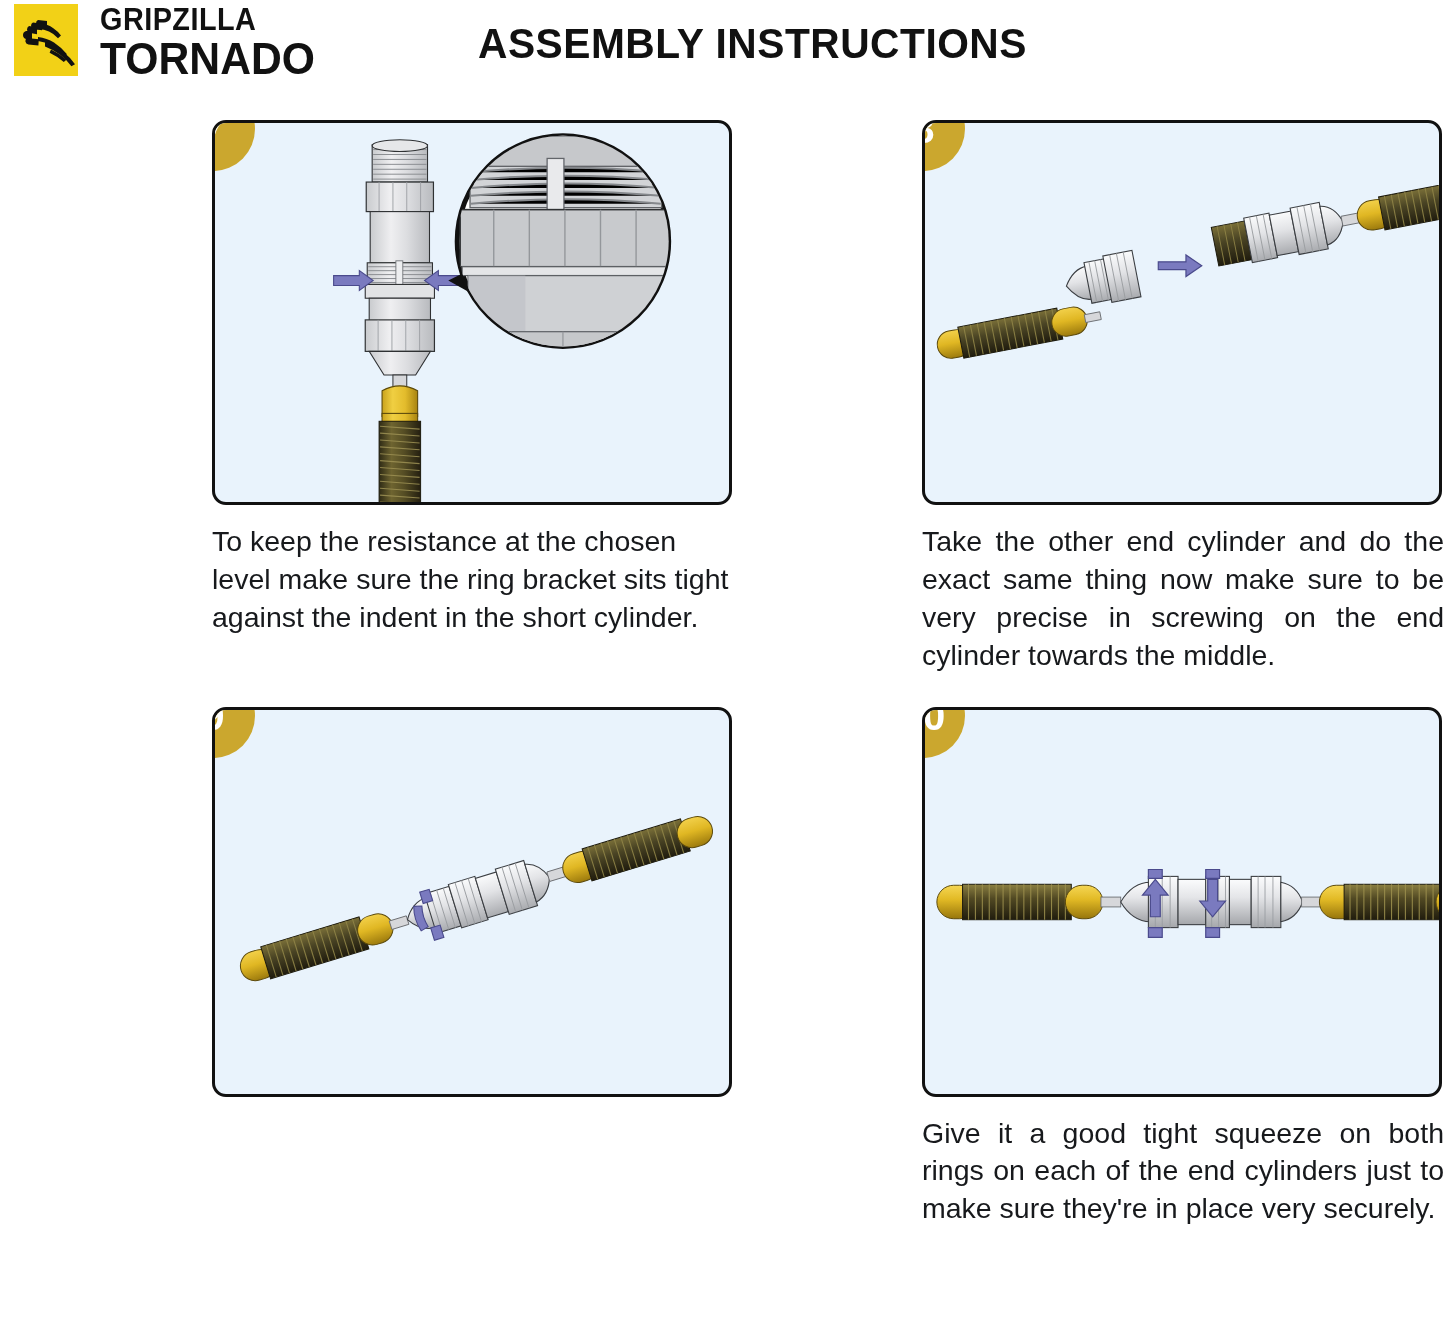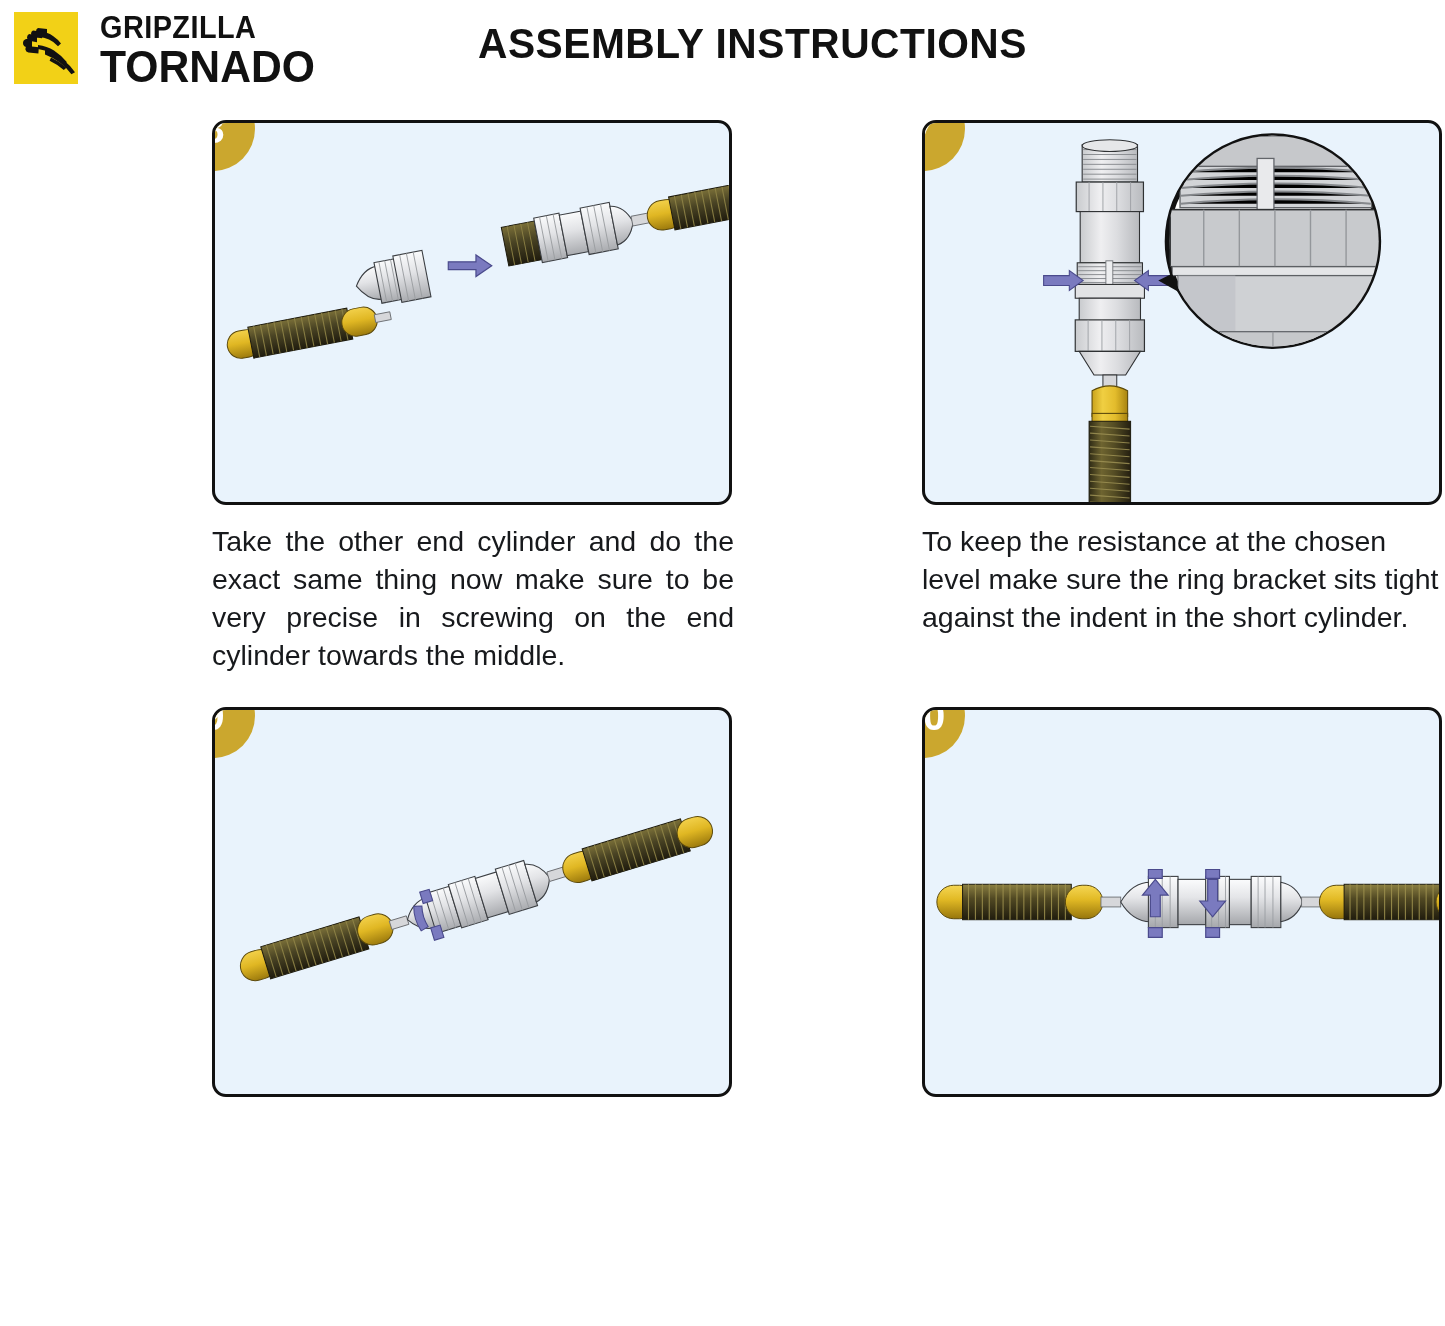--- a/index.html
+++ b/index.html
@@ -20,21 +20,21 @@
   .header {
     position: relative;
     height: 100px;
     display: flex;
     align-items: flex-start;
   }
   .brand {
     display: flex;
     align-items: flex-start;
     padding-left: 14px;
-    padding-top: 12px;
+    padding-top: 4px;
   }
   .brand-mark {
     width: 64px;
     height: 72px;
     background: #F2D117;
     flex: 0 0 auto;
     position: relative;
     overflow: hidden;
   }
   .brand-mark svg { display: block; }
@@ -177,20 +177,170 @@
 
 <div class="steps-grid">
 
   <div class="step-row">
 
     <div class="step">
       <div class="panel panel-tall">
         <div class="art">
           <svg viewBox="0 0 520 385" preserveAspectRatio="none" aria-hidden="true">
             <defs>
+              <linearGradient id="g7body" x1="0" y1="0" x2="1" y2="0">
+                <stop offset="0" stop-color="#C9CBCE"></stop>
+                <stop offset="0.35" stop-color="#EFEFF1"></stop>
+                <stop offset="0.62" stop-color="#DCDDE0"></stop>
+                <stop offset="1" stop-color="#B8BABE"></stop>
+              </linearGradient>
+              <linearGradient id="g7yel" x1="0" y1="0" x2="1" y2="0">
+                <stop offset="0" stop-color="#C9A21C"></stop>
+                <stop offset="0.3" stop-color="#F0CF42"></stop>
+                <stop offset="0.65" stop-color="#E3BC2C"></stop>
+                <stop offset="1" stop-color="#A8830F"></stop>
+              </linearGradient>
+              <linearGradient id="g7knurl" x1="0" y1="0" x2="1" y2="0">
+                <stop offset="0" stop-color="#2E2A15"></stop>
+                <stop offset="0.3" stop-color="#6E6430"></stop>
+                <stop offset="0.6" stop-color="#554D24"></stop>
+                <stop offset="1" stop-color="#241F10"></stop>
+              </linearGradient>
+              <clipPath id="magclip">
+                  <circle cx="352" cy="120" r="107"></circle>
+                </clipPath>
+            </defs>
+
+            <g>
+
+              <rect x="159" y="22" width="56" height="38" fill="url(#g7body)" stroke="#2f3133" stroke-width="1.1"></rect>
+              <g stroke="#8a8d91" stroke-width="1">
+                <line x1="160" y1="27" x2="214" y2="27"></line>
+                  <line x1="160" y1="32" x2="214" y2="32"></line>
+                <line x1="160" y1="37" x2="214" y2="37"></line>
+                  <line x1="160" y1="42" x2="214" y2="42"></line>
+                <line x1="160" y1="47" x2="214" y2="47"></line>
+                  <line x1="160" y1="52" x2="214" y2="52"></line>
+                <line x1="160" y1="57" x2="214" y2="57"></line>
+              </g>
+              <ellipse cx="187" cy="23" rx="28" ry="6" fill="#E6E7E9" stroke="#2f3133" stroke-width="1.1"></ellipse>
+
+              <rect x="153" y="60" width="68" height="30" fill="url(#g7body)" stroke="#2f3133" stroke-width="1.2"></rect>
+              <g stroke="#9a9da1" stroke-width="0.9">
+                <line x1="166" y1="60" x2="166" y2="90"></line>
+                  <line x1="180" y1="60" x2="180" y2="90"></line>
+                <line x1="194" y1="60" x2="194" y2="90"></line>
+                  <line x1="208" y1="60" x2="208" y2="90"></line>
+              </g>
+
+              <rect x="157" y="90" width="60" height="52" fill="url(#g7body)" stroke="#2f3133" stroke-width="1.1"></rect>
+
+              <rect x="154" y="142" width="66" height="22" fill="url(#g7body)" stroke="#2f3133" stroke-width="1.1"></rect>
+              <g stroke="#8a8d91" stroke-width="1">
+                <line x1="155" y1="146" x2="219" y2="146"></line>
+                  <line x1="155" y1="150" x2="219" y2="150"></line>
+                <line x1="155" y1="154" x2="219" y2="154"></line>
+                  <line x1="155" y1="158" x2="219" y2="158"></line>
+                <line x1="155" y1="162" x2="219" y2="162"></line>
+              </g>
+              <rect x="183" y="140" width="7" height="26" fill="#EDEEF0" stroke="#6f7276" stroke-width="0.9"></rect>
+
+              <rect x="152" y="164" width="70" height="14" fill="#E2E3E5" stroke="#2f3133" stroke-width="1.1"></rect>
+
+              <rect x="156" y="178" width="62" height="44" fill="url(#g7body)" stroke="#2f3133" stroke-width="1.1"></rect>
+
+              <rect x="152" y="200" width="70" height="32" fill="url(#g7body)" stroke="#2f3133" stroke-width="1.2"></rect>
+              <g stroke="#9a9da1" stroke-width="0.9">
+                <line x1="165" y1="200" x2="165" y2="232"></line>
+                  <line x1="179" y1="200" x2="179" y2="232"></line>
+                <line x1="193" y1="200" x2="193" y2="232"></line>
+                  <line x1="207" y1="200" x2="207" y2="232"></line>
+              </g>
+
+              <path d="M156 232 L218 232 L203 256 L171 256 Z" fill="url(#g7body)" stroke="#2f3133" stroke-width="1.1"></path>
+
+              <rect x="180" y="256" width="14" height="14" fill="#D6D7DA" stroke="#2f3133" stroke-width="1"></rect>
+
+              <path d="M169 272 q18 -10 36 0 l0 26 l-36 0 z" fill="url(#g7yel)" stroke="#5c4a0c" stroke-width="1.1"></path>
+              <rect x="169" y="295" width="36" height="106" fill="url(#g7yel)" stroke="#5c4a0c" stroke-width="1.1"></rect>
+
+              <rect x="166" y="303" width="42" height="92" fill="url(#g7knurl)" stroke="#1d1a0d" stroke-width="1"></rect>
+              <g stroke="#9d9154" stroke-width="1.1" opacity="0.85">
+                <line x1="167" y1="308" x2="207" y2="311"></line>
+                  <line x1="167" y1="315" x2="207" y2="318"></line>
+                <line x1="167" y1="322" x2="207" y2="325"></line>
+                  <line x1="167" y1="329" x2="207" y2="332"></line>
+                <line x1="167" y1="336" x2="207" y2="339"></line>
+                  <line x1="167" y1="343" x2="207" y2="346"></line>
+                <line x1="167" y1="350" x2="207" y2="353"></line>
+                  <line x1="167" y1="357" x2="207" y2="360"></line>
+                <line x1="167" y1="364" x2="207" y2="367"></line>
+                  <line x1="167" y1="371" x2="207" y2="374"></line>
+                <line x1="167" y1="378" x2="207" y2="381"></line>
+                  <line x1="167" y1="385" x2="207" y2="388"></line>
+              </g>
+            </g>
+
+            <g>
+              <path d="M120 163 l0 -8 l26 0 l0 -5 l14 10 l-14 10 l0 -5 l-26 0 z" fill="#7A7ABF" stroke="#4A4A8C" stroke-width="1.1"></path>
+              <path d="M252 163 l0 -8 l-26 0 l0 -5 l-14 10 l14 10 l0 -5 l26 0 z" fill="#7A7ABF" stroke="#4A4A8C" stroke-width="1.1"></path>
+            </g>
+
+            <path d="M236 160 L300 128 L300 196 Z" fill="#111111"></path>
+
+            <circle cx="352" cy="120" r="107" fill="#FFFFFF" stroke="#111111" stroke-width="5"></circle>
+            <g clip-path="url(#magclip)">
+
+              <rect x="262" y="10" width="186" height="52" fill="#C6C8CB" stroke="#63666a" stroke-width="1.3"></rect>
+              <path d="M262 24 q93 -22 186 0 l0 -14 l-186 0 z" fill="#DDDEE0" stroke="#63666a" stroke-width="1.2"></path>
+
+              <rect x="258" y="44" width="194" height="42" fill="#D2D4D7" stroke="#5d6064" stroke-width="1.3"></rect>
+              <g stroke="#85888c" stroke-width="2">
+                <path d="M259 50 q94 -9 192 0"></path>
+                <path d="M259 58 q94 -9 192 0"></path>
+                <path d="M259 66 q94 -9 192 0"></path>
+                <path d="M259 74 q94 -9 192 0"></path>
+                <path d="M259 82 q94 -9 192 0"></path>
+              </g>
+
+              <rect x="336" y="36" width="17" height="56" fill="#E9EAEC" stroke="#62656a" stroke-width="1.3"></rect>
+
+              <rect x="248" y="88" width="214" height="58" fill="#C8CACD" stroke="#2f3133" stroke-width="1.6"></rect>
+              <g stroke="#94979b" stroke-width="1.4">
+                <line x1="282" y1="88" x2="282" y2="146"></line>
+                <line x1="318" y1="88" x2="318" y2="146"></line>
+                <line x1="354" y1="88" x2="354" y2="146"></line>
+                <line x1="390" y1="88" x2="390" y2="146"></line>
+                <line x1="426" y1="88" x2="426" y2="146"></line>
+              </g>
+
+              <rect x="250" y="146" width="210" height="9" fill="#E4E5E7" stroke="#5d6064" stroke-width="1.2"></rect>
+
+              <rect x="256" y="155" width="198" height="76" fill="#CFD1D4" stroke="#5d6064" stroke-width="1.3"></rect>
+              <path d="M256 155 l0 76 l58 0 l0 -76 z" fill="#BCBEC2" opacity="0.55"></path>
+
+              <rect x="258" y="212" width="194" height="22" fill="#C6C8CB" stroke="#5d6064" stroke-width="1.2"></rect>
+              <g stroke="#93969a" stroke-width="1.2">
+                <line x1="300" y1="212" x2="300" y2="234"></line>
+                <line x1="352" y1="212" x2="352" y2="234"></line>
+                <line x1="404" y1="212" x2="404" y2="234"></line>
+              </g>
+            </g>
+          </svg>
+        </div>
+        <div class="badge">7</div>
+      </div>
+      <div class="caption nojustify">To keep the resistance at the chosen level make sure the ring bracket sits tight against the indent in the short cylinder.</div>
+    </div>
+
+    <div class="step">
+      <div class="panel panel-tall">
+        <div class="art">
+          <svg viewBox="0 0 520 385" preserveAspectRatio="none" aria-hidden="true">
+            <defs>
               <linearGradient id="g8y" x1="0" y1="0" x2="0" y2="1">
                 <stop offset="0" stop-color="#F2D04A"></stop>
                 <stop offset="0.45" stop-color="#E0B723"></stop>
                 <stop offset="1" stop-color="#9C7A0D"></stop>
               </linearGradient>
               <linearGradient id="g8k" x1="0" y1="0" x2="0" y2="1">
                 <stop offset="0" stop-color="#7A6F38"></stop>
                 <stop offset="0.42" stop-color="#4A4424"></stop>
                 <stop offset="1" stop-color="#201C0E"></stop>
               </linearGradient>
@@ -287,170 +437,20 @@
                   <line x1="269" y1="0" x2="269" y2="34"></line>
               </g>
               <rect x="268" y="2" width="36" height="30" rx="15" fill="url(#g8y)" stroke="#5c4a0c" stroke-width="1"></rect>
             </g>
           </svg>
         </div>
         <div class="badge">8</div>
       </div>
       <div class="caption">Take the other end cylinder and do the exact same thing now make sure to be very precise in screwing on the end cylinder towards the middle.</div>
     </div>
-
-    <div class="step">
-      <div class="panel panel-tall">
-        <div class="art">
-          <svg viewBox="0 0 520 385" preserveAspectRatio="none" aria-hidden="true">
-            <defs>
-              <linearGradient id="g7body" x1="0" y1="0" x2="1" y2="0">
-                <stop offset="0" stop-color="#C9CBCE"></stop>
-                <stop offset="0.35" stop-color="#EFEFF1"></stop>
-                <stop offset="0.62" stop-color="#DCDDE0"></stop>
-                <stop offset="1" stop-color="#B8BABE"></stop>
-              </linearGradient>
-              <linearGradient id="g7yel" x1="0" y1="0" x2="1" y2="0">
-                <stop offset="0" stop-color="#C9A21C"></stop>
-                <stop offset="0.3" stop-color="#F0CF42"></stop>
-                <stop offset="0.65" stop-color="#E3BC2C"></stop>
-                <stop offset="1" stop-color="#A8830F"></stop>
-              </linearGradient>
-              <linearGradient id="g7knurl" x1="0" y1="0" x2="1" y2="0">
-                <stop offset="0" stop-color="#2E2A15"></stop>
-                <stop offset="0.3" stop-color="#6E6430"></stop>
-                <stop offset="0.6" stop-color="#554D24"></stop>
-                <stop offset="1" stop-color="#241F10"></stop>
-              </linearGradient>
-              <clipPath id="magclip">
-                  <circle cx="352" cy="120" r="107"></circle>
-                </clipPath>
-            </defs>
-
-            <g>
-
-              <rect x="159" y="22" width="56" height="38" fill="url(#g7body)" stroke="#2f3133" stroke-width="1.1"></rect>
-              <g stroke="#8a8d91" stroke-width="1">
-                <line x1="160" y1="27" x2="214" y2="27"></line>
-                  <line x1="160" y1="32" x2="214" y2="32"></line>
-                <line x1="160" y1="37" x2="214" y2="37"></line>
-                  <line x1="160" y1="42" x2="214" y2="42"></line>
-                <line x1="160" y1="47" x2="214" y2="47"></line>
-                  <line x1="160" y1="52" x2="214" y2="52"></line>
-                <line x1="160" y1="57" x2="214" y2="57"></line>
-              </g>
-              <ellipse cx="187" cy="23" rx="28" ry="6" fill="#E6E7E9" stroke="#2f3133" stroke-width="1.1"></ellipse>
-
-              <rect x="153" y="60" width="68" height="30" fill="url(#g7body)" stroke="#2f3133" stroke-width="1.2"></rect>
-              <g stroke="#9a9da1" stroke-width="0.9">
-                <line x1="166" y1="60" x2="166" y2="90"></line>
-                  <line x1="180" y1="60" x2="180" y2="90"></line>
-                <line x1="194" y1="60" x2="194" y2="90"></line>
-                  <line x1="208" y1="60" x2="208" y2="90"></line>
-              </g>
-
-              <rect x="157" y="90" width="60" height="52" fill="url(#g7body)" stroke="#2f3133" stroke-width="1.1"></rect>
-
-              <rect x="154" y="142" width="66" height="22" fill="url(#g7body)" stroke="#2f3133" stroke-width="1.1"></rect>
-              <g stroke="#8a8d91" stroke-width="1">
-                <line x1="155" y1="146" x2="219" y2="146"></line>
-                  <line x1="155" y1="150" x2="219" y2="150"></line>
-                <line x1="155" y1="154" x2="219" y2="154"></line>
-                  <line x1="155" y1="158" x2="219" y2="158"></line>
-                <line x1="155" y1="162" x2="219" y2="162"></line>
-              </g>
-              <rect x="183" y="140" width="7" height="26" fill="#EDEEF0" stroke="#6f7276" stroke-width="0.9"></rect>
-
-              <rect x="152" y="164" width="70" height="14" fill="#E2E3E5" stroke="#2f3133" stroke-width="1.1"></rect>
-
-              <rect x="156" y="178" width="62" height="44" fill="url(#g7body)" stroke="#2f3133" stroke-width="1.1"></rect>
-
-              <rect x="152" y="200" width="70" height="32" fill="url(#g7body)" stroke="#2f3133" stroke-width="1.2"></rect>
-              <g stroke="#9a9da1" stroke-width="0.9">
-                <line x1="165" y1="200" x2="165" y2="232"></line>
-                  <line x1="179" y1="200" x2="179" y2="232"></line>
-                <line x1="193" y1="200" x2="193" y2="232"></line>
-                  <line x1="207" y1="200" x2="207" y2="232"></line>
-              </g>
-
-              <path d="M156 232 L218 232 L203 256 L171 256 Z" fill="url(#g7body)" stroke="#2f3133" stroke-width="1.1"></path>
-
-              <rect x="180" y="256" width="14" height="14" fill="#D6D7DA" stroke="#2f3133" stroke-width="1"></rect>
-
-              <path d="M169 272 q18 -10 36 0 l0 26 l-36 0 z" fill="url(#g7yel)" stroke="#5c4a0c" stroke-width="1.1"></path>
-              <rect x="169" y="295" width="36" height="106" fill="url(#g7yel)" stroke="#5c4a0c" stroke-width="1.1"></rect>
-
-              <rect x="166" y="303" width="42" height="92" fill="url(#g7knurl)" stroke="#1d1a0d" stroke-width="1"></rect>
-              <g stroke="#9d9154" stroke-width="1.1" opacity="0.85">
-                <line x1="167" y1="308" x2="207" y2="311"></line>
-                  <line x1="167" y1="315" x2="207" y2="318"></line>
-                <line x1="167" y1="322" x2="207" y2="325"></line>
-                  <line x1="167" y1="329" x2="207" y2="332"></line>
-                <line x1="167" y1="336" x2="207" y2="339"></line>
-                  <line x1="167" y1="343" x2="207" y2="346"></line>
-                <line x1="167" y1="350" x2="207" y2="353"></line>
-                  <line x1="167" y1="357" x2="207" y2="360"></line>
-                <line x1="167" y1="364" x2="207" y2="367"></line>
-                  <line x1="167" y1="371" x2="207" y2="374"></line>
-                <line x1="167" y1="378" x2="207" y2="381"></line>
-                  <line x1="167" y1="385" x2="207" y2="388"></line>
-              </g>
-            </g>
-
-            <g>
-              <path d="M120 163 l0 -8 l26 0 l0 -5 l14 10 l-14 10 l0 -5 l-26 0 z" fill="#7A7ABF" stroke="#4A4A8C" stroke-width="1.1"></path>
-              <path d="M252 163 l0 -8 l-26 0 l0 -5 l-14 10 l14 10 l0 -5 l26 0 z" fill="#7A7ABF" stroke="#4A4A8C" stroke-width="1.1"></path>
-            </g>
-
-            <path d="M236 160 L300 128 L300 196 Z" fill="#111111"></path>
-
-            <circle cx="352" cy="120" r="107" fill="#FFFFFF" stroke="#111111" stroke-width="5"></circle>
-            <g clip-path="url(#magclip)">
-
-              <rect x="262" y="10" width="186" height="52" fill="#C6C8CB" stroke="#63666a" stroke-width="1.3"></rect>
-              <path d="M262 24 q93 -22 186 0 l0 -14 l-186 0 z" fill="#DDDEE0" stroke="#63666a" stroke-width="1.2"></path>
-
-              <rect x="258" y="44" width="194" height="42" fill="#D2D4D7" stroke="#5d6064" stroke-width="1.3"></rect>
-              <g stroke="#85888c" stroke-width="2">
-                <path d="M259 50 q94 -9 192 0"></path>
-                <path d="M259 58 q94 -9 192 0"></path>
-                <path d="M259 66 q94 -9 192 0"></path>
-                <path d="M259 74 q94 -9 192 0"></path>
-                <path d="M259 82 q94 -9 192 0"></path>
-              </g>
-
-              <rect x="336" y="36" width="17" height="56" fill="#E9EAEC" stroke="#62656a" stroke-width="1.3"></rect>
-
-              <rect x="248" y="88" width="214" height="58" fill="#C8CACD" stroke="#2f3133" stroke-width="1.6"></rect>
-              <g stroke="#94979b" stroke-width="1.4">
-                <line x1="282" y1="88" x2="282" y2="146"></line>
-                <line x1="318" y1="88" x2="318" y2="146"></line>
-                <line x1="354" y1="88" x2="354" y2="146"></line>
-                <line x1="390" y1="88" x2="390" y2="146"></line>
-                <line x1="426" y1="88" x2="426" y2="146"></line>
-              </g>
-
-              <rect x="250" y="146" width="210" height="9" fill="#E4E5E7" stroke="#5d6064" stroke-width="1.2"></rect>
-
-              <rect x="256" y="155" width="198" height="76" fill="#CFD1D4" stroke="#5d6064" stroke-width="1.3"></rect>
-              <path d="M256 155 l0 76 l58 0 l0 -76 z" fill="#BCBEC2" opacity="0.55"></path>
-
-              <rect x="258" y="212" width="194" height="22" fill="#C6C8CB" stroke="#5d6064" stroke-width="1.2"></rect>
-              <g stroke="#93969a" stroke-width="1.2">
-                <line x1="300" y1="212" x2="300" y2="234"></line>
-                <line x1="352" y1="212" x2="352" y2="234"></line>
-                <line x1="404" y1="212" x2="404" y2="234"></line>
-              </g>
-            </g>
-          </svg>
-        </div>
-        <div class="badge">7</div>
-      </div>
-      <div class="caption nojustify">To keep the resistance at the chosen level make sure the ring bracket sits tight against the indent in the short cylinder.</div>
-    </div>
   </div>
 
   <div class="step-row">
 
     <div class="step">
       <div class="panel panel-short">
         <div class="art">
           <svg viewBox="0 0 520 390" preserveAspectRatio="none" aria-hidden="true">
             <defs>
               <linearGradient id="g9y" x1="0" y1="0" x2="0" y2="1">
@@ -646,15 +646,16 @@
               <g fill="#7A7ABF" stroke="#4A4A8C" stroke-width="1.2">
                 <path d="M272 -16 l14 0 l0 9 l-14 0 z"></path>
                 <path d="M272 43 l14 0 l0 10 l-14 0 z"></path>
                 <path d="M274 -6 l0 22 l-8 0 l13 16 l13 -16 l-8 0 l0 -22 z"></path>
               </g>
             </g>
           </svg>
         </div>
         <div class="badge">10</div>
       </div>
+      <div class="caption">Give it a good tight squeeze on both rings on each of the end cylinders just to make sure they're in place very securely.</div>
     </div>
   </div>
 </div>
 
 </body></html>

